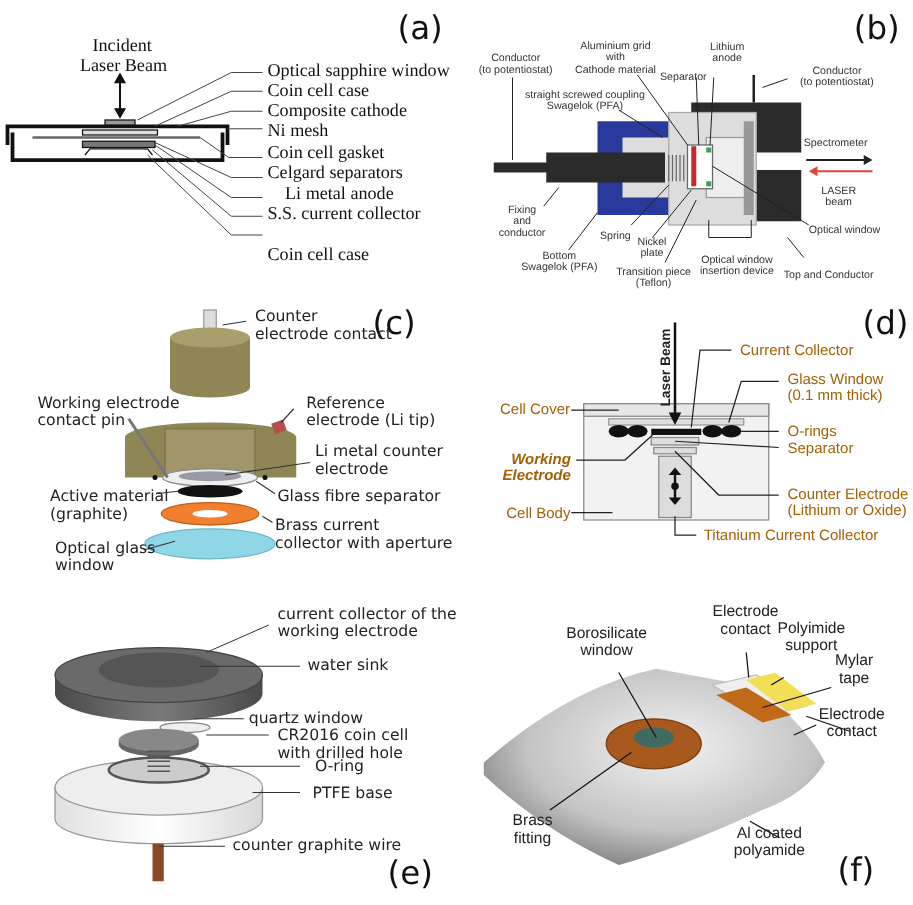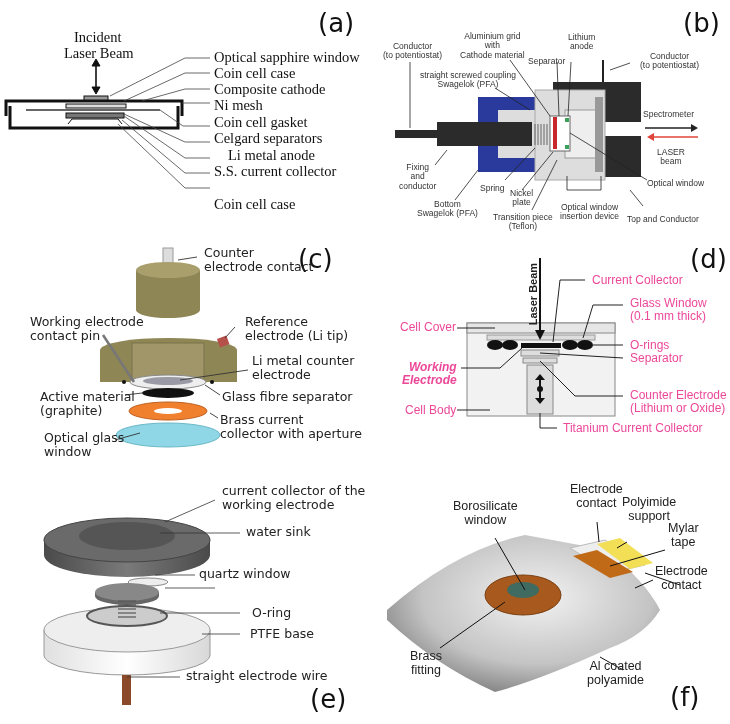--- a/index.html
+++ b/index.html
@@ -2,21 +2,21 @@
 <html><head>
 <meta charset="utf-8">
 <style>
   html,body{margin:0;padding:0;background:#fff;}
   body{width:730px;height:724px;position:relative;overflow:hidden;font-family:"Liberation Sans",sans-serif;}
   .panel{position:absolute;}
   .lbl{position:absolute;white-space:nowrap;color:#222;line-height:1.1;}
   .serif{font-family:"Liberation Serif",serif;font-size:14.5px;color:#111;}
   .sans-s{font-family:"Liberation Sans",sans-serif;font-size:8.5px;color:#333;text-align:center;}
   .sans-m{font-family:"DejaVu Sans",sans-serif;font-size:12.5px;color:#222;}
-  .sans-d{font-family:"Liberation Sans",sans-serif;font-size:12px;color:#ec4899;}
+  .sans-d{font-family:"Liberation Sans",sans-serif;font-size:12px;color:#a16207;}
   .sans-f{font-family:"Liberation Sans",sans-serif;font-size:12.5px;color:#222;text-align:center;}
   .tag{position:absolute;font-family:"DejaVu Sans",sans-serif;font-size:26px;color:#111;}
   svg{position:absolute;left:0;top:0;overflow:visible;}
 </style>
 </head>
 <body>
 
 <div class="panel" style="left:0;top:0;width:365px;height:215px;">
   <div class="tag" style="left:318px;top:8px;">(a)</div>
   <div class="lbl serif" style="left:74px;top:30px;">Incident</div>
@@ -242,23 +242,24 @@
       <line x1="155" y1="105" x2="195" y2="105"></line>
       <line x1="165" y1="118" x2="215" y2="118"></line>
       <line x1="160" y1="143" x2="240" y2="143"></line>
       <line x1="202" y1="164" x2="240" y2="164"></line>
       <line x1="127" y1="207" x2="180" y2="207"></line>
     </g>
   </svg>
   <div class="lbl sans-m" style="left:222px;top:14px;"><span>current collector of the</span><br><span>working electrode</span></div>
   <div class="lbl sans-m" style="left:246px;top:55px;">water sink</div>
   <div class="lbl sans-m" style="left:199px;top:97px;">quartz window</div>
+  <div class="lbl sans-m" style="left:222px;top:111px;"><span>CR2016 coin cell</span><br><span>with drilled hole</span></div>
   <div class="lbl sans-m" style="left:252px;top:136px;">O-ring</div>
   <div class="lbl sans-m" style="left:250px;top:157px;">PTFE base</div>
-  <div class="lbl sans-m" style="left:186px;top:199px;">straight electrode wire</div>
+  <div class="lbl sans-m" style="left:186px;top:199px;">counter graphite wire</div>
 </div>
 
 <div class="panel" style="left:365px;top:470px;width:365px;height:254px;">
   <div class="tag" style="left:305px;top:212px;">(f)</div>
   <svg width="365" height="254">
     <defs>
       <radialGradient id="gPouch" cx="0.55" cy="0.4" r="0.7">
           <stop offset="0" stop-color="#f2f2f2"></stop>
           <stop offset=".6" stop-color="#c4c4c4"></stop>
           <stop offset="1" stop-color="#6e6e6e"></stop>

